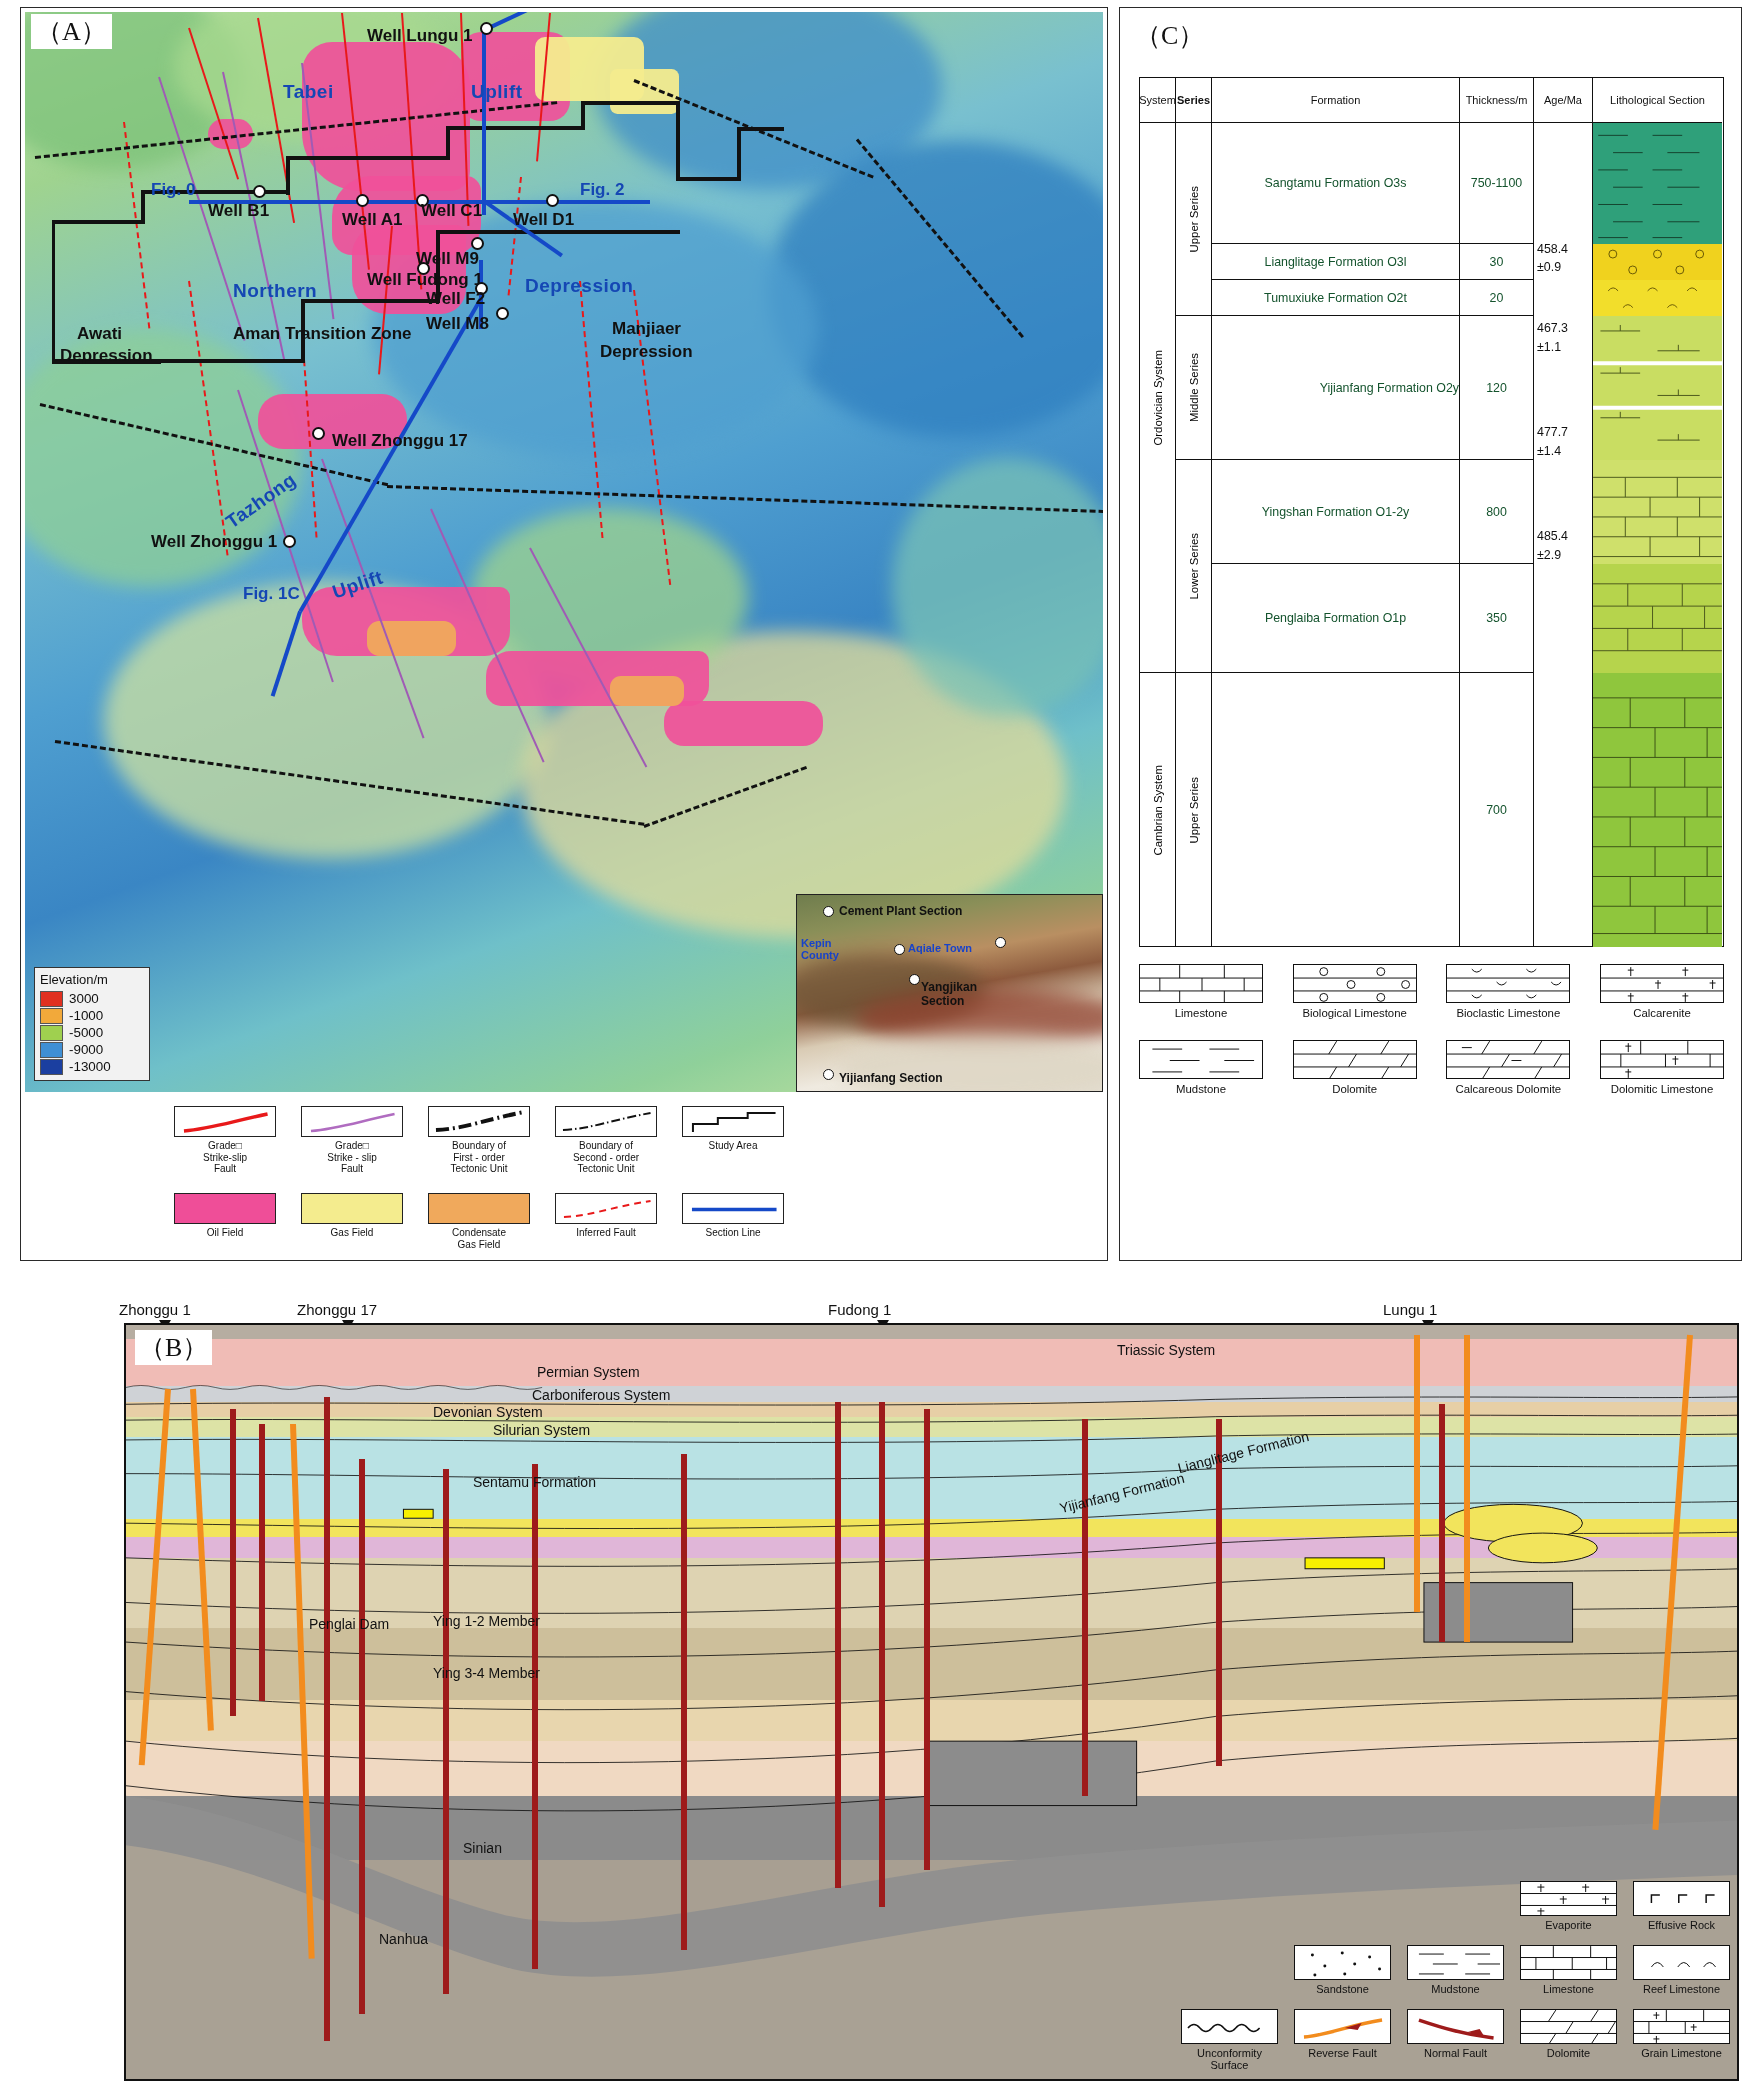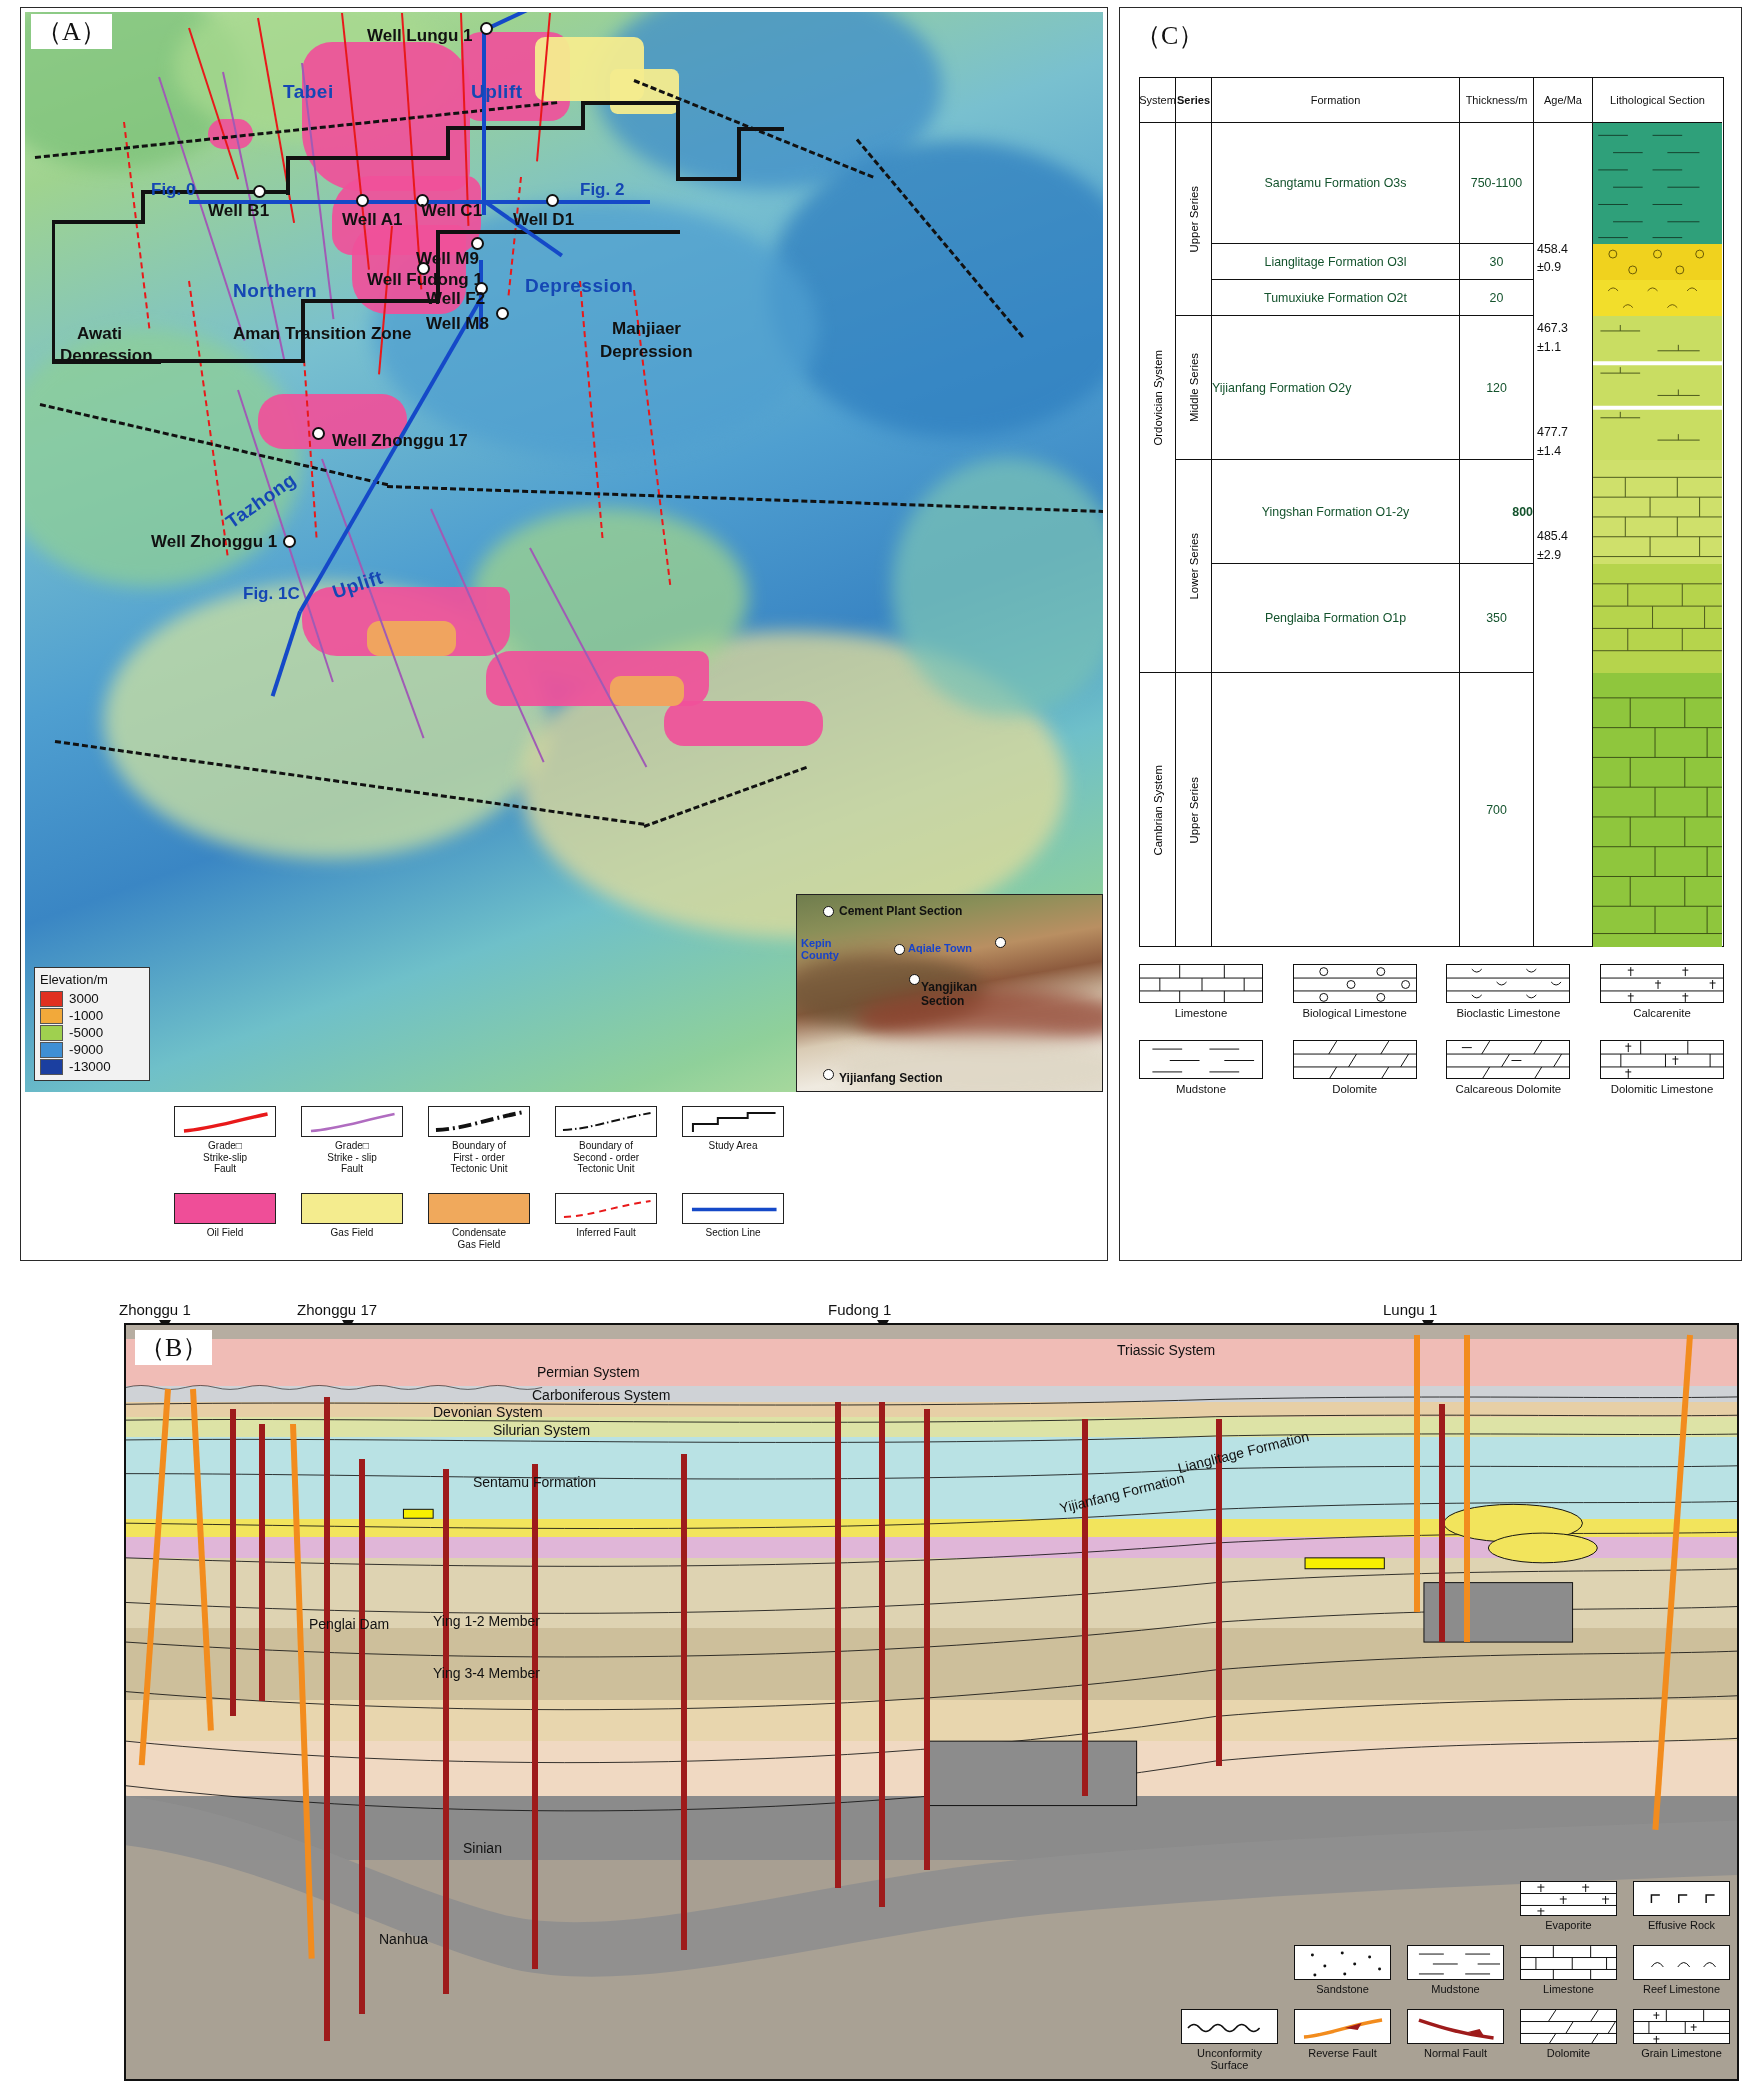--- a/index.html
+++ b/index.html
@@ -411,21 +411,21 @@
       </div>
       <div style="height:121px;border-bottom:1.5px solid #111;display:flex;align-items:center;justify-content:center;">
         <span class="cellTxt">Sangtamu Formation O3s</span>
       </div>
       <div style="height:36px;border-bottom:1.5px solid #111;display:flex;align-items:center;justify-content:center;">
         <span class="cellTxt">Lianglitage Formation O3l</span>
       </div>
       <div style="height:36px;border-bottom:1.5px solid #111;display:flex;align-items:center;justify-content:center;">
         <span class="cellTxt">Tumuxiuke Formation O2t</span>
       </div>
-      <div style="height:144px;border-bottom:1.5px solid #111;display:flex;align-items:center;justify-content:flex-start;">
+      <div style="height:144px;border-bottom:1.5px solid #111;display:flex;align-items:center;justify-content:flex-end;">
         <span class="cellTxt">Yijianfang Formation O2y</span>
       </div>
       <div style="height:104px;border-bottom:1.5px solid #111;display:flex;align-items:center;justify-content:center;">
         <span class="cellTxt">Yingshan Formation O1-2y</span>
       </div>
       <div style="height:109px;border-bottom:1.5px solid #111;display:flex;align-items:center;justify-content:center;">
         <span class="cellTxt">Penglaiba Formation O1p</span>
       </div>
     </div>
 
@@ -438,21 +438,21 @@
       </div>
       <div style="height:36px;border-bottom:1.5px solid #111;display:flex;align-items:center;justify-content:center;">
         <span class="cellTxt">30</span>
       </div>
       <div style="height:36px;border-bottom:1.5px solid #111;display:flex;align-items:center;justify-content:center;">
         <span class="cellTxt">20</span>
       </div>
       <div style="height:144px;border-bottom:1.5px solid #111;display:flex;align-items:center;justify-content:center;">
         <span class="cellTxt">120</span>
       </div>
-      <div style="height:104px;border-bottom:1.5px solid #111;display:flex;align-items:center;justify-content:flex-end;font-weight:bold;">
+      <div style="height:104px;border-bottom:1.5px solid #111;display:flex;align-items:center;justify-content:center;">
         <span class="cellTxt">800</span>
       </div>
       <div style="height:109px;border-bottom:1.5px solid #111;display:flex;align-items:center;justify-content:center;">
         <span class="cellTxt">350</span>
       </div>
       <div style="height:274px;display:flex;align-items:center;justify-content:center;">
         <span class="cellTxt">700</span>
       </div>
     </div>
 

